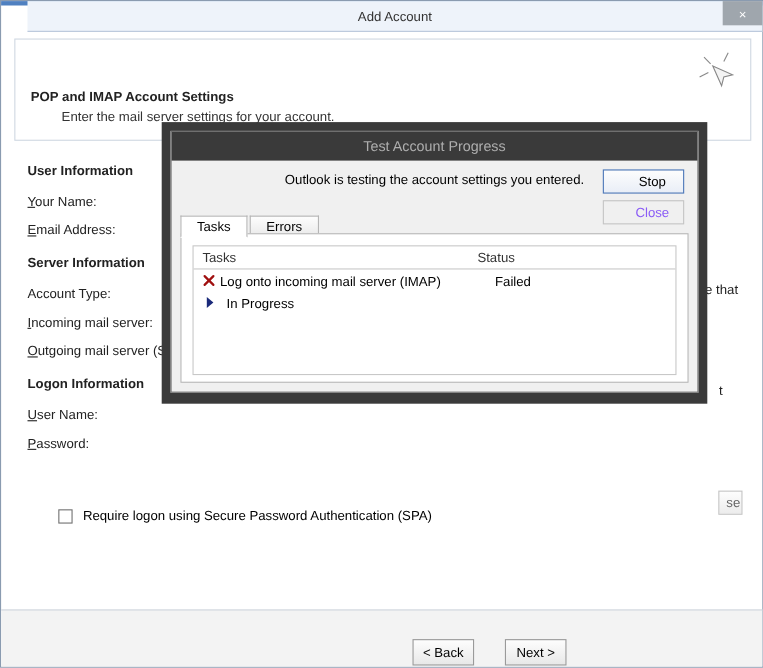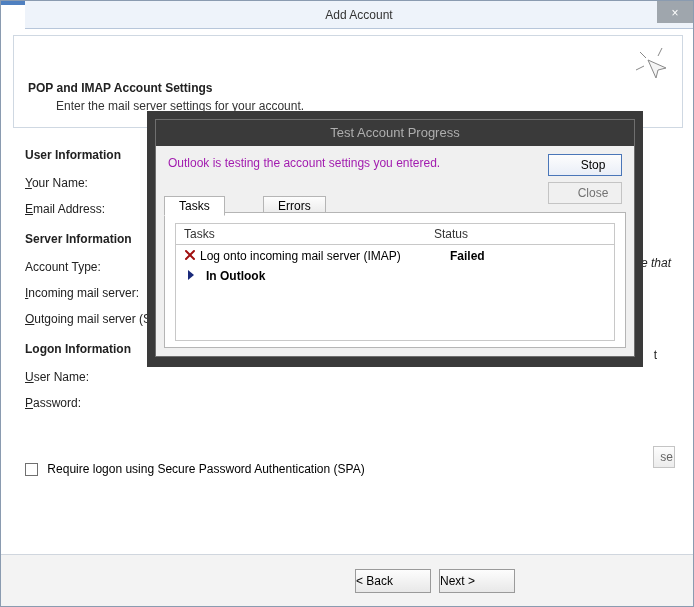--- a/index.html
+++ b/index.html
@@ -9,55 +9,55 @@
   .close-x { position: absolute; right: 0; top: 0; width: 36px; height: 22px; background: #9fa6ad; color: #fff; text-align: center; line-height: 22px; font-size: 14px; }
   .header-strip { border: 1px solid #cfd8e2; margin: 6px 10px 0 12px; padding: 10px 14px 14px 14px; position: relative; background: #fff; }
   .header-strip .h-title { font-weight: bold; color: #222; margin-top: 35px; }
   .header-strip .h-sub { color: #333; margin: 4px 0 0 28px; }
   .wiz-icon { position: absolute; right: 10px; top: 8px; width: 40px; height: 40px; }
   .wiz-icon svg { width: 40px; height: 40px; }
   .body-area { padding: 18px 24px 0 24px; position: relative; }
   .section-hdr { font-weight: bold; color: #222; margin-top: 2px; margin-bottom: 8px; }
   .field-row { height: 26px; line-height: 26px; color: #222; }
   .field-row .ul { text-decoration: underline; }
-  .spa-row { margin-top: 46px; }
+  .spa-row { margin-top: 46px; margin-left: 28px; }
   .chk { display: inline-block; width: 13px; height: 13px; border: 1px solid #707070; vertical-align: middle; margin-right: 6px; background: #fff; }
   .more-settings { position: absolute; right: 20px; top: 394px; width: 100px; height: 24px; border: 1px solid #9a9a9a; background: linear-gradient(#fdfdfd,#ececec); text-align: center; line-height: 22px; }
   .footer { position: absolute; left: 0; right: 0; bottom: 0; height: 52px; border-top: 1px solid #d0d6de; background: #f3f3f3; }
-  .footer .btn { position: absolute; top: 14px; width: 76px; height: 24px; border: 1px solid #9a9a9a; background: linear-gradient(#fdfdfd,#e8e8e8); text-align: left; line-height: 22px; }
+  .footer .btn { position: absolute; top: 26px; width: 56px; height: 24px; border: 1px solid #9a9a9a; background: linear-gradient(#fdfdfd,#e8e8e8); text-align: center; line-height: 22px; }
   .btn-back { right: 262px; }
   .btn-next { right: 178px; }
   .btn-cancel { right: 28px; width: 84px; }
 
   
   .modal-shadow { position: absolute; left: 146px; top: 110px; width: 496px; height: 256px; background: #3a3a3a; }
   .modal { position: absolute; left: 154px; top: 118px; width: 480px; height: 238px; background: #f0f0f0; border: 1px solid #6f6f6f; }
   .modal-title { height: 26px; background: #3a3a3a; color: #aeaeae; font-size: 13px; text-align: center; line-height: 26px; }
   .modal-inner { padding: 10px 12px 10px 12px; position: relative; height: calc(100% - 26px); }
-  .modal-msg { color: #a21caf; }
+  .modal-msg { color: #000000; text-align: center; }
   .modal-btn { position: absolute; right: 12px; width: 74px; height: 22px; border: 1px solid #8a98ad; background: linear-gradient(#fdfdfd,#e9eef7); text-align: center; line-height: 20px; padding-left: 16px; }
   .modal-btn.stop { top: 8px; border: 1px solid #4a76b8; }
-  .modal-btn.close { top: 36px; color: #737373; border: 1px solid #c4c4c4; background: #f0f0f0; }
+  .modal-btn.close { top: 36px; color: #8b5cf6; border: 1px solid #c4c4c4; background: #f0f0f0; }
   .tabstrip { position: absolute; left: 8px; top: 66px; right: 8px; bottom: 8px; border: 1px solid #b5b5b5; background: #fff; }
   .tabset { position: absolute; left: 8px; top: 50px; }
   .tab { display: inline-block; height: 20px; padding: 0 14px; border: 1px solid #b5b5b5; border-bottom: none; background: #fff; line-height: 19px; margin-right: -1px; position: relative; }
   .tab.active { background: #fff; z-index: 2; border-bottom: 1px solid #fff; margin-bottom: -1px; }
-  .tab.inactive { background: linear-gradient(#fdfdfd,#e8e8e8); margin-left: 36px; }
+  .tab.inactive { background: linear-gradient(#fdfdfd,#e8e8e8); }
   .task-table { position: absolute; left: 10px; right: 10px; top: 10px; bottom: 6px; border: 1px solid #c8c8c8; }
   .task-table .thead { display: flex; border-bottom: 1px solid #c8c8c8; }
   .task-table .th { padding: 3px 8px; color: #333; }
   .th-tasks { flex: 0 0 250px; }
   .th-status { flex: 1 1 auto; text-align: left; }
   .task-row { display: flex; align-items: flex-end; padding: 2px 6px; }
   .task-row .ico { width: 16px; height: 16px; display: inline-flex; align-items: center; justify-content: center; }
   .task-row .tname { flex: 0 0 244px; padding-left: 2px; }
-  .task-row .tstat { flex: 1 1 auto; padding-left: 8px; font-weight: bold; }
+  .task-row .tstat { flex: 1 1 auto; padding-left: 8px; }
   .x-mark svg { width: 12px; height: 12px; }
   .tri { width: 0; height: 0; border-top: 5px solid transparent; border-bottom: 5px solid transparent; border-left: 6px solid #1a2a7a; display: inline-block; margin-left: 2px; }
-  .trunc { position: absolute; right: 22px; top: 128px; color: #222; font-style: italic; }
+  .trunc { position: absolute; right: 22px; top: 128px; color: #222; }
   .trunc2 { position: absolute; right: 22px; top: 222px; color: #222; }
   .top-blue { position: absolute; left:0; top:0; right:0; height:4px; background:#4f80c0; }
 </style>
 </head>
 <body>
 
 <div class="window">
   <div class="top-blue"></div>
   <div class="titlebar">
     <span>Add Account</span>
@@ -136,19 +136,19 @@
                   </g>
                 </svg>
               </span>
             <span class="tname">Log onto incoming mail server (IMAP)</span>
             <span class="tstat">Failed</span>
           </div>
           <div class="task-row">
             <span class="ico">
                 <span class="tri"></span>
               </span>
-            <span class="tstat">In Outlook</span>
+            <span class="tstat">In Progress</span>
           </div>
         </div>
       </div>
     </div>
   </div>
 </div>
 
 </body></html>

